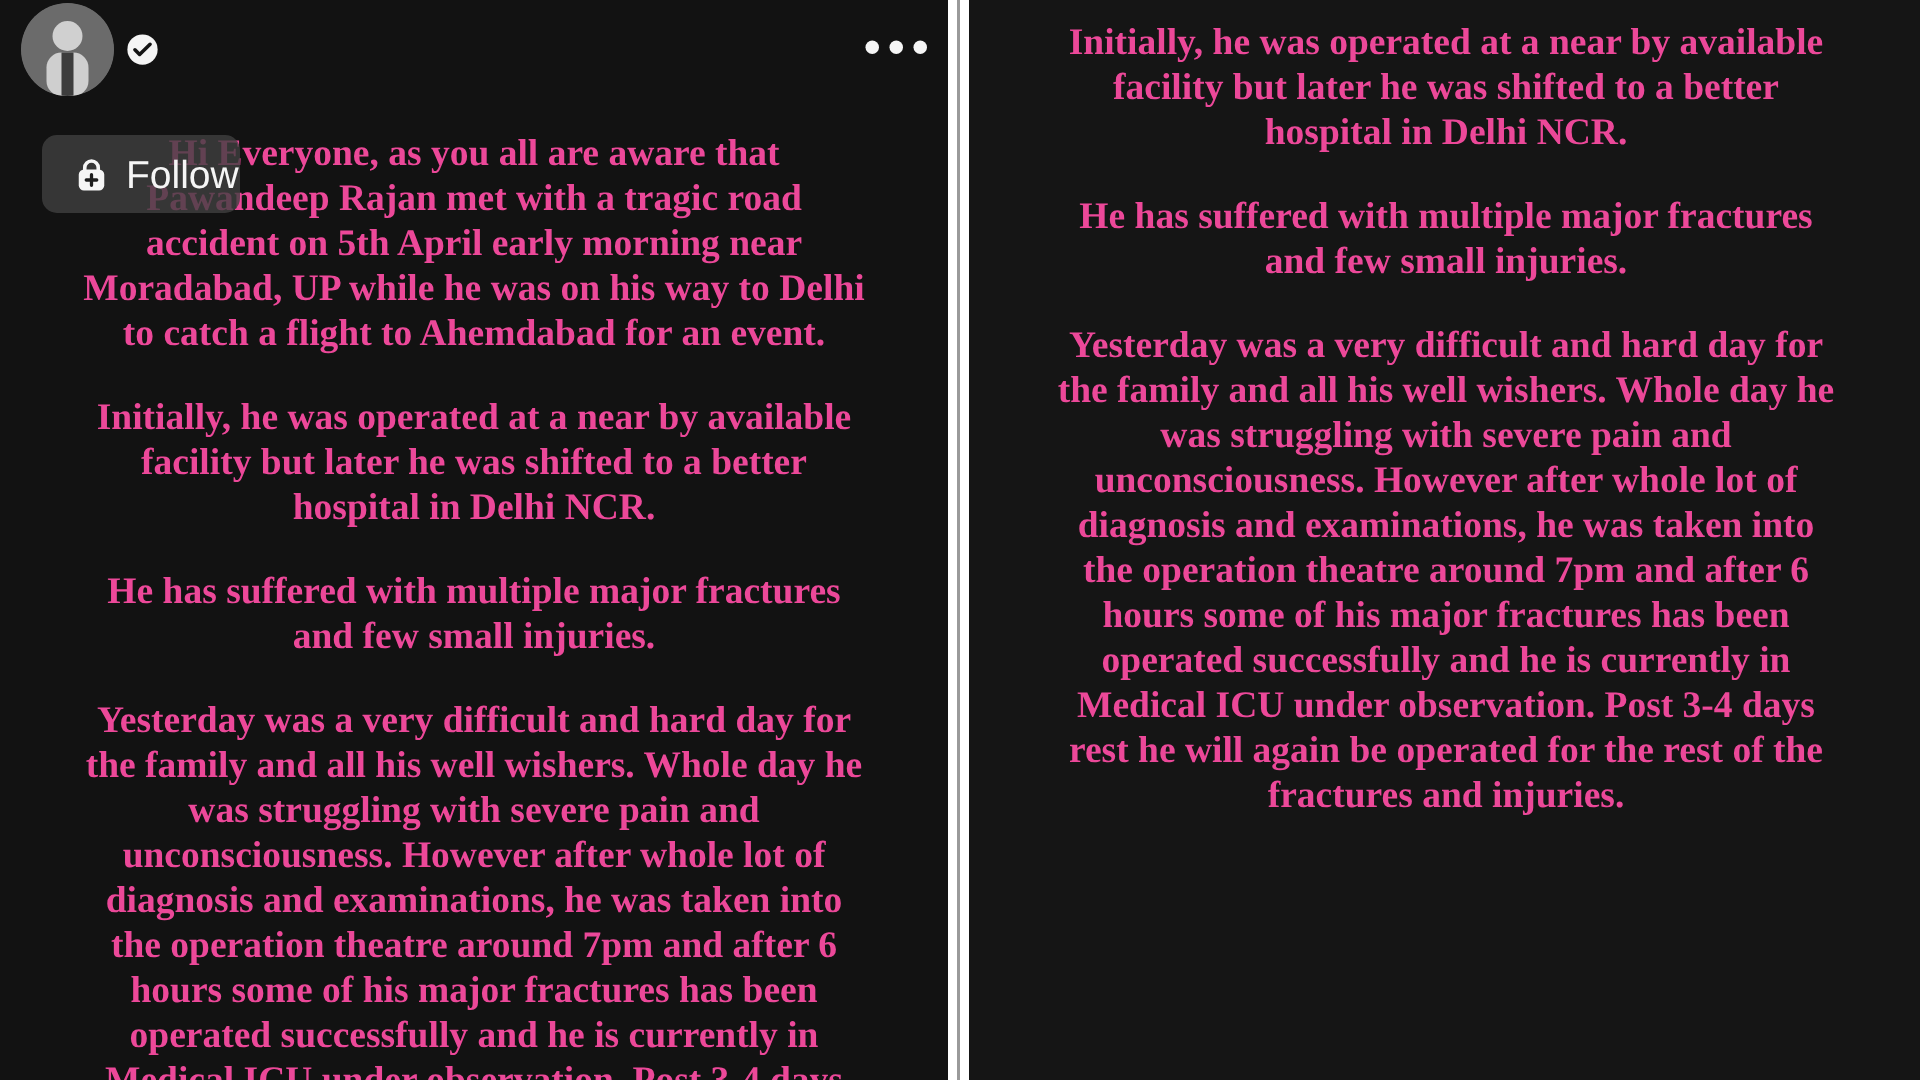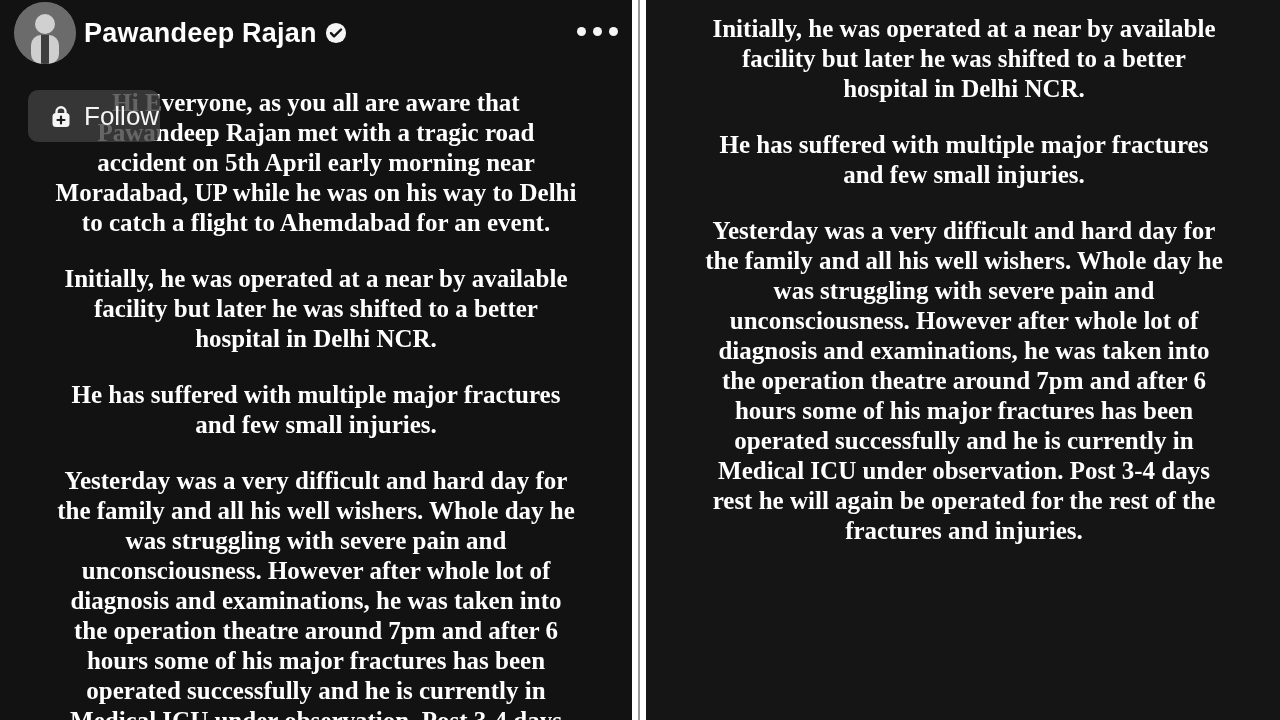--- a/index.html
+++ b/index.html
@@ -29,21 +29,21 @@
   .post-text.left{top:88px;left:10px;width:612px;}
   .post-text.right{top:14px;left:8px;width:620px;}
   .post-text p{
     margin:0 0 26px 0;
     white-space:pre-line;
     text-align:center;
     font-family:"Liberation Serif", serif;
     font-weight:700;
     font-size:25px;
     line-height:30px;
-    color:#ffffff;
+    color:#ec4899;
   }
 
   
   .follow-chip{
     position:absolute;left:28px;top:90px;width:132px;height:52px;
     background:rgba(64,64,64,0.80);
     border-radius:10px;
     display:flex;align-items:center;gap:10px;
     padding-left:20px;box-sizing:border-box;
     cursor:pointer;
@@ -61,21 +61,20 @@
     <div class="avatar">
       <svg width="62" height="62" viewBox="0 0 62 62">
         <circle cx="31" cy="31" r="31" fill="#6b6b6b"></circle>
         <circle cx="31" cy="22" r="10" fill="#d0d0d0"></circle>
         <rect x="17" y="33" width="28" height="29" rx="10" fill="#cfcfcf"></rect>
         <rect x="27" y="33" width="8" height="29" fill="#3d3d3d"></rect>
       </svg>
     </div>
 
     <div class="name-row">
-      <span class="profile-name">Pawandeep Rajan</span>
       <svg class="badge" viewBox="0 0 24 24">
         <circle cx="12" cy="12" r="11" fill="#f5f5f5"></circle>
         <path d="M6.5 12.2 l3.4 3.4 L17.5 8.2" stroke="#141414" stroke-width="2.6" fill="none" stroke-linecap="round" stroke-linejoin="round"></path>
       </svg>
     </div>
 
     <div class="menu-dots">
       <span class="dot"></span>
       <span class="dot"></span>
       <span class="dot"></span>

